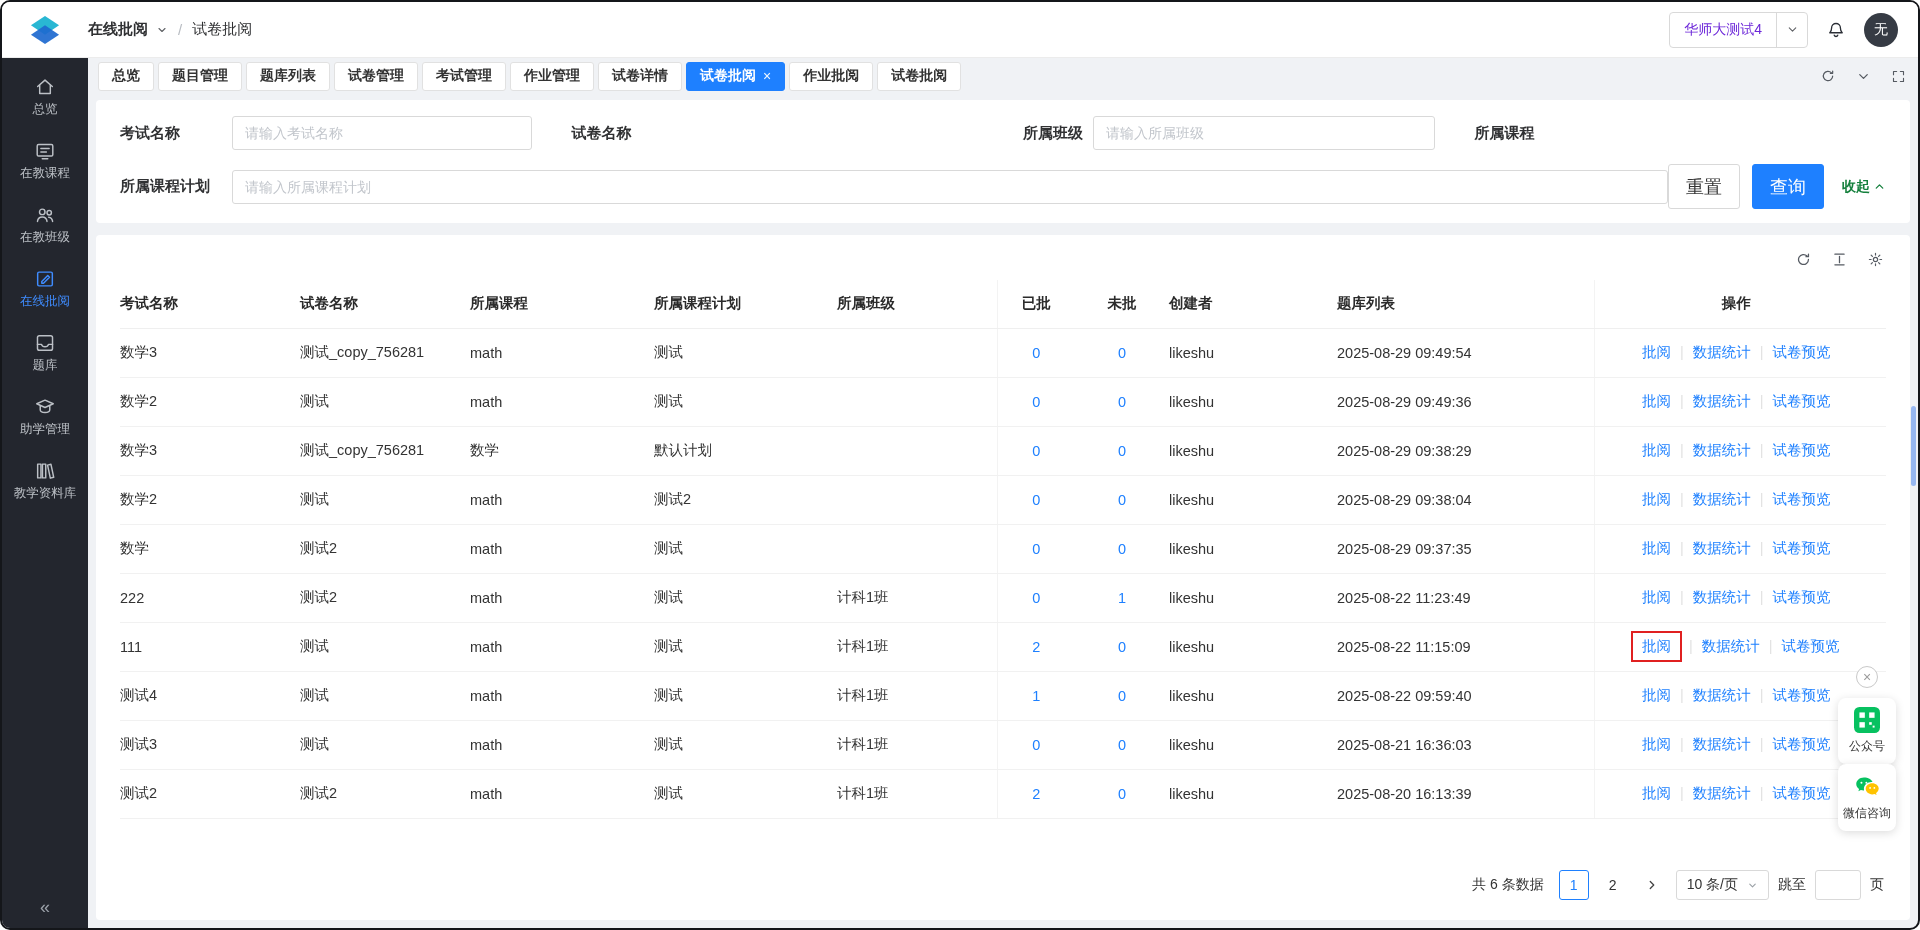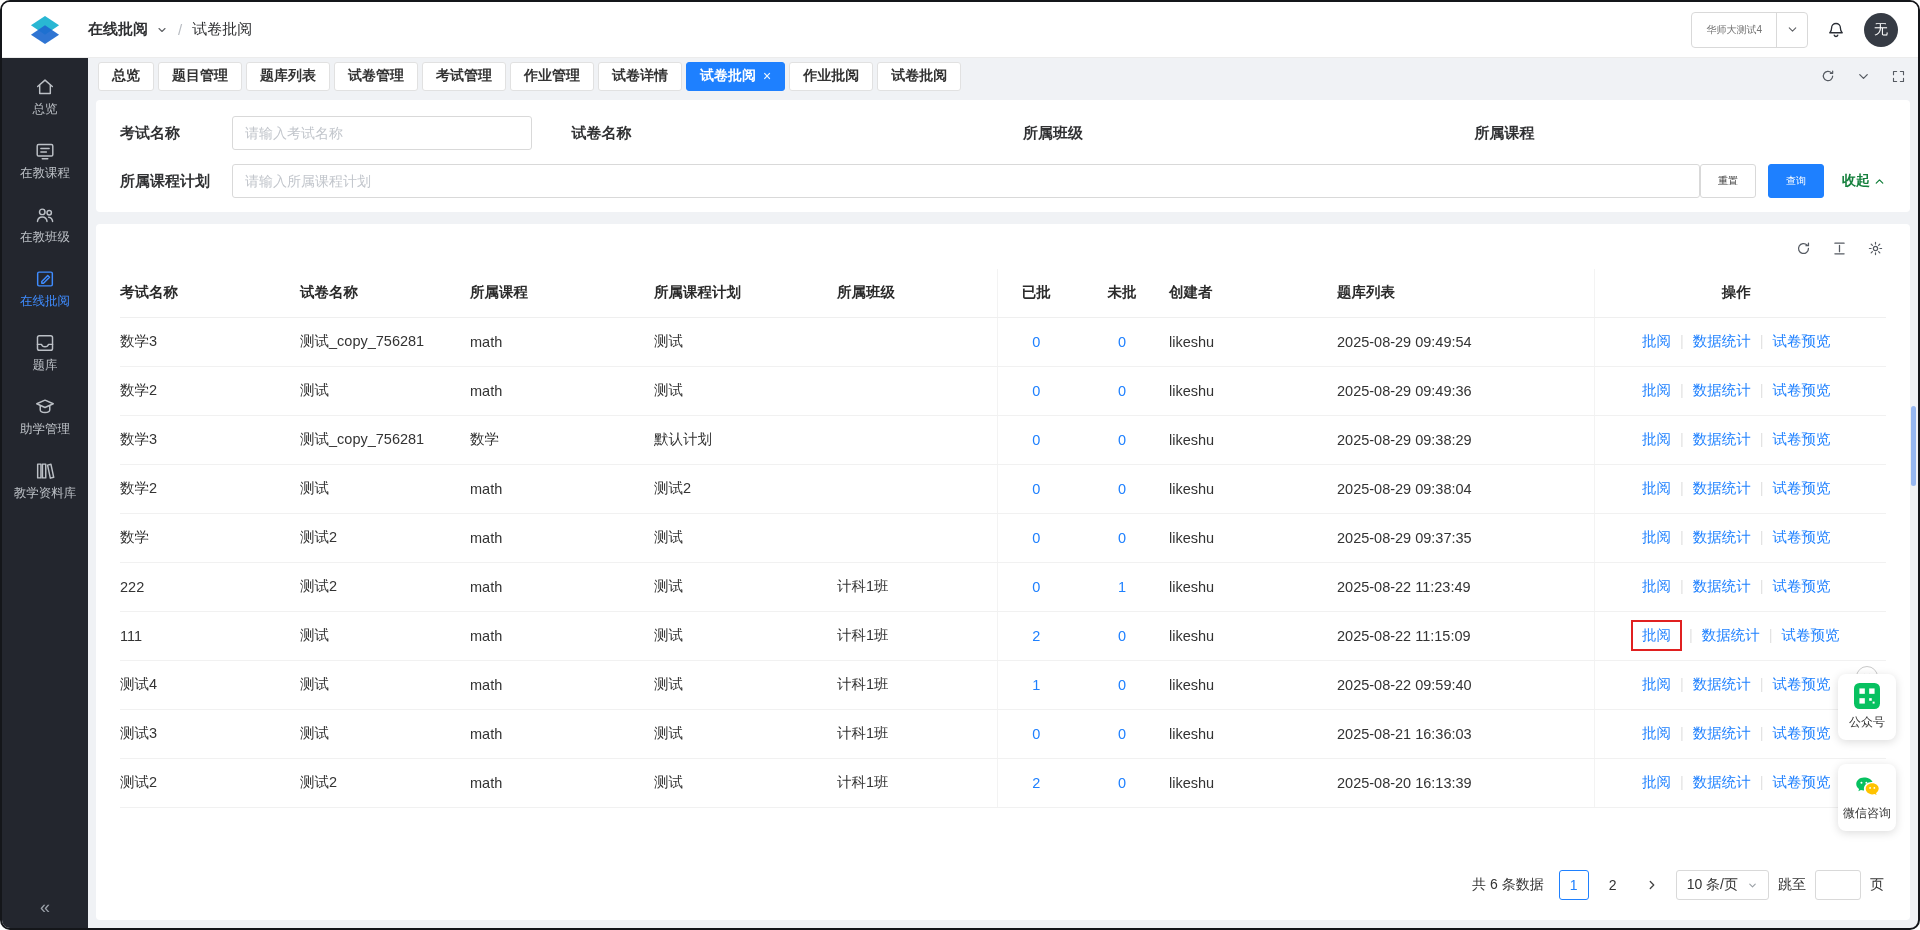--- a/index.html
+++ b/index.html
@@ -9,21 +9,21 @@
   
   .hdr { position:absolute; top:0; left:0; right:0; height:56px; background:#fff; display:flex; align-items:center; z-index:6; border-bottom:1px solid #ececec; }
   .logo { width:86px; display:flex; justify-content:center; align-items:center; cursor:pointer; }
   .crumb { display:flex; align-items:center; gap:8px; font-size:15px; color:#303133; }
   .crumb-root { font-weight:700; cursor:pointer; }
   .crumb-caret { color:#606266; display:flex; cursor:pointer; }
   .crumb-sep { color:#b8bcc2; margin:0 2px; }
   .crumb-cur { color:#303133; }
   .hdr-right { margin-left:auto; display:flex; align-items:center; gap:18px; padding-right:20px; }
   .org { display:flex; align-items:center; height:36px; border:1px solid #d9d9d9; border-radius:4px; background:#fff; cursor:pointer; }
-  .org-name { padding:0 14px; font-size:10px; color:#737373; }
+  .org-name { padding:0 14px; font-size:14px; color:#6d28d9; }
   .org-div { width:1px; height:100%; background:#d9d9d9; }
   .org-caret { width:30px; display:flex; justify-content:center; color:#606266; }
   .bell { display:flex; color:#2b2f36; cursor:pointer; }
   .avatar { width:34px; height:34px; border-radius:50%; background:#363b44; color:#fff; font-size:14px; display:flex; align-items:center; justify-content:center; cursor:pointer; }
 
   
   .sidebar { position:absolute; left:0; top:56px; bottom:0; width:86px; background:#23262e; z-index:5; }
   .sb-menu { padding-top:6px; }
   .sb-item { height:64px; display:flex; flex-direction:column; align-items:center; justify-content:center; gap:5px; color:#bcc0c6; cursor:pointer; }
   .sb-item .sb-ic { display:flex; }
@@ -46,21 +46,21 @@
   .filter-card { margin:6px 8px 0; background:#fff; border-radius:4px; padding:16px 24px 14px; }
   .filter-row { display:flex; gap:40px; }
   .fg { flex:1; display:flex; align-items:center; min-width:0; }
   .f-lb { font-size:15px; font-weight:700; color:#303133; margin-right:10px; white-space:nowrap; }
   .f-lb-w { width:104px; margin-right:8px; }
   .f-in { flex:1; height:34px; border:1px solid #d9d9d9; border-radius:3px; padding:0 12px; font-size:14px; color:#333; outline:none; background:#fff; font-family:inherit; min-width:0; }
   .f-in::placeholder { color:#c2c6cc; }
   .filter-row2 { display:flex; align-items:center; margin-top:14px; }
   .fg-plan { width:412px; display:flex; align-items:center; }
   .filter-actions { margin-left:auto; display:flex; align-items:center; gap:12px; }
-  .btn { height:34px; padding:8px 17px; border-radius:3px; font-size:10px; display:flex; align-items:center; cursor:pointer; font-family:inherit; }
+  .btn { height:45px; padding:8px 17px; border-radius:3px; font-size:18px; display:flex; align-items:center; cursor:pointer; font-family:inherit; }
   .btn-plain { background:#fff; border:1px solid #d9d9d9; color:#333; }
   .btn-primary { background:#1e80ff; border:1px solid #1e80ff; color:#ffffff; }
   .collapse-link { color:#15803d; font-size:14px; display:flex; align-items:center; gap:3px; cursor:pointer; margin-left:6px; font-weight:700; }
 
   
   .table-card { flex:1; margin:12px 8px 8px; background:#fff; border-radius:4px; padding:8px 24px 12px; display:flex; flex-direction:column; overflow:hidden; }
   .card-toolbar { display:flex; justify-content:flex-end; align-items:center; gap:19px; padding:8px 2px 12px; color:#565b63; }
   .ti { display:flex; cursor:pointer; }
   .tbl { width:100%; border-collapse:collapse; table-layout:fixed; }
   .tbl th { height:48px; text-align:left; font-size:14.5px; font-weight:700; color:#2b2b2b; border-bottom:1px solid #efefef; padding:0 8px 0 0; }
@@ -79,21 +79,21 @@
   .pg-current { border:1px solid #1e80ff; color:#1e80ff; background:#fff; }
   .pg-next { color:#444; }
   .pg-size { height:30px; border:1px solid #d9d9d9; border-radius:3px; display:flex; align-items:center; gap:9px; padding:0 10px; background:#fff; cursor:pointer; color:#333; }
   .pg-caret { color:#9aa0a6; display:flex; }
   .pg-jump-lb { margin-left:0; }
   .pg-jump-input { width:46px; height:30px; border:1px solid #d9d9d9; border-radius:3px; outline:none; padding:0 6px; font-size:14px; font-family:inherit; }
 
   
   .float-close { position:absolute; right:40px; top:664px; width:22px; height:22px; border-radius:50%; border:1px solid #c9c9c9; background:rgba(255,255,255,.95); color:#9b9b9b; font-size:14px; line-height:20px; text-align:center; cursor:pointer; z-index:20; }
   .float-card { position:absolute; right:22px; width:58px; background:#fff; border-radius:8px; box-shadow:0 2px 10px rgba(0,0,0,.14); display:flex; flex-direction:column; align-items:center; gap:5px; padding:9px 4px; cursor:pointer; z-index:20; }
-  .fc1 { top:672px; }
+  .fc1 { top:696px; }
   .fc2 { top:762px; }
   .fc-icon { display:flex; }
   .fc-lb { font-size:12px; color:#333; white-space:nowrap; }
   .scroll-thumb { position:absolute; right:2px; top:404px; width:5px; height:80px; border-radius:3px; background:#7fa8f0; opacity:.8; z-index:30; cursor:pointer; }
 </style>
 </head>
 <body>
 
 <div class="window">
 
@@ -267,20 +267,21 @@
       <div class="filter-row">
           <div class="fg">
             <label class="f-lb f-lb-w">考试名称</label>
             <input class="f-in" placeholder="请输入考试名称" style="">
           </div>
           <div class="fg">
             <label class="f-lb">试卷名称</label>
           </div>
           <div class="fg">
             <label class="f-lb">所属班级</label>
+            <input class="f-in" placeholder="请输入所属班级" style="">
           </div>
           <div class="fg">
             <label class="f-lb">所属课程</label>
           </div>
         </div>
       <div class="filter-row2">
         <div class="fg fg-plan">
           <label class="f-lb f-lb-w">所属课程计划</label>
           <input class="f-in" placeholder="请输入所属课程计划" style="">
         </div>

